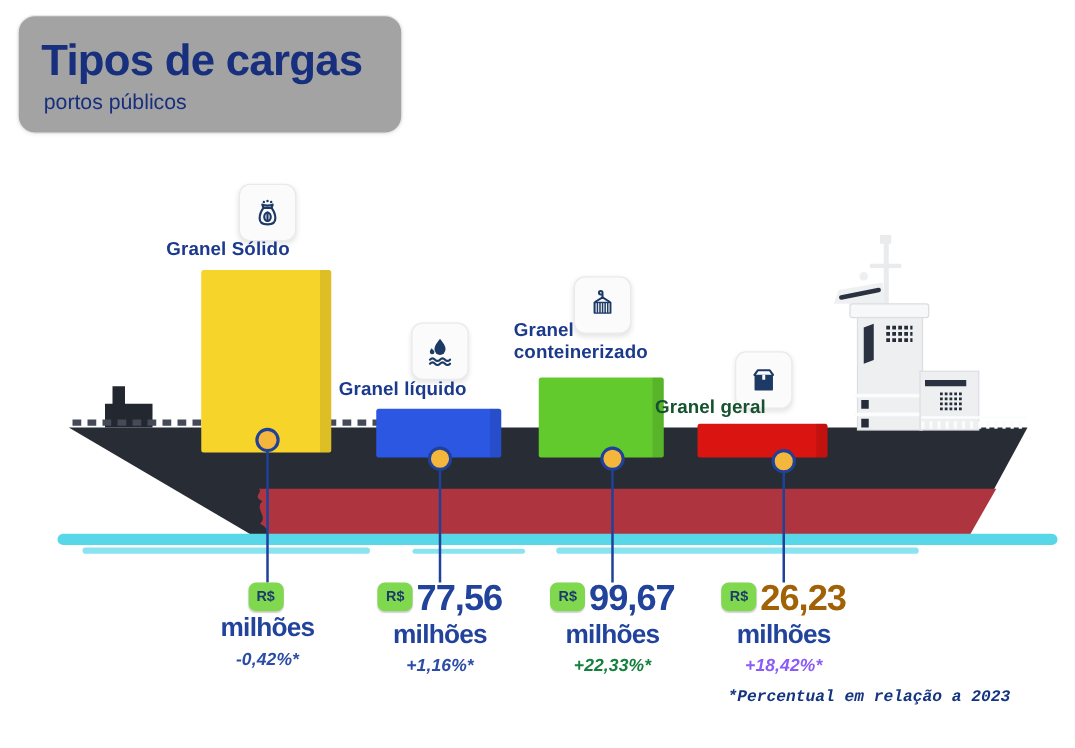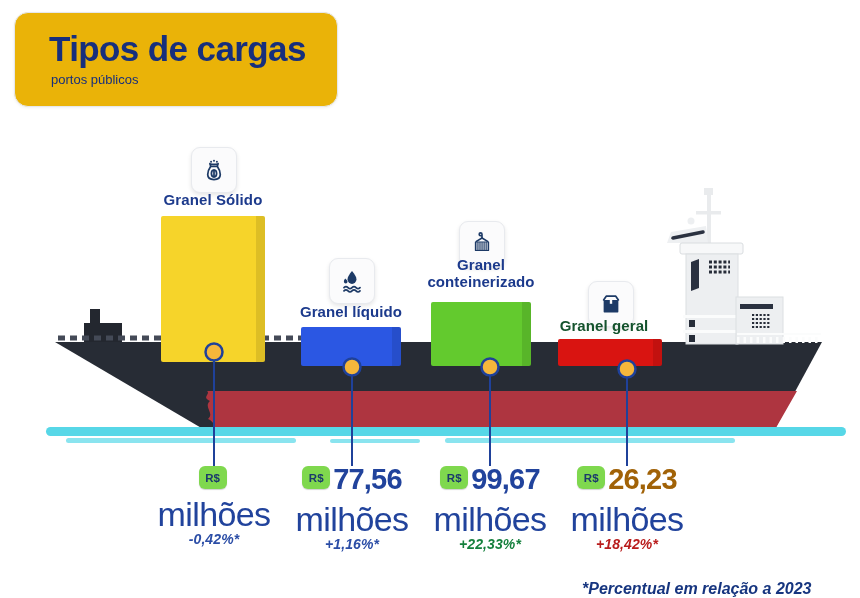--- a/index.html
+++ b/index.html
@@ -1,38 +1,38 @@
 <!DOCTYPE html>
 <html><head>
 <meta charset="utf-8">
 <style>
   html,body{margin:0;padding:0;background:#fff;}
   .stage{position:relative;width:860px;height:598px;background:#ffffff;overflow:hidden;
          font-family:"Liberation Sans", sans-serif;}
-  .title-card{position:absolute;left:14px;top:12px;width:306px;height:93px;background:#eab308;
-              border:1px solid #e6e8ec;border-radius:14px;box-shadow:0 1px 3px rgba(0,0,0,.06);padding-left:16px;}
+  .title-card{position:absolute;left:14px;top:12px;width:306px;height:93px;background:#a3a3a3;
+              border:1px solid #e6e8ec;border-radius:14px;box-shadow:0 1px 3px rgba(0,0,0,.06);}
   .title-card h1{margin:16px 0 0 18px;font-size:35px;font-weight:800;letter-spacing:-0.6px;}
-  .title-card .subtitle{margin:3px 0 0 20px;font-size:13px;font-weight:400;}
+  .title-card .subtitle{margin:3px 0 0 20px;font-size:17px;font-weight:400;}
   svg.scene,svg.overlay{position:absolute;left:0;top:0;width:860px;height:598px;}
   svg.scene{z-index:1;}
   svg.overlay{z-index:3;}
   .cargo{position:absolute;z-index:2;border-radius:2px;}
   .cargo::after{content:'';position:absolute;right:0;top:0;width:9%;height:100%;
                 background:rgba(0,0,0,.10);border-radius:0 2px 2px 0;}
   .icard{position:absolute;z-index:4;width:44px;height:44px;background:#fbfbfc;border:1px solid #e8eaee;
          border-radius:9px;box-shadow:0 2px 4px rgba(0,0,0,.10);display:flex;align-items:center;justify-content:center;}
-  .clabel{position:absolute;z-index:4;font-size:15px;font-weight:800;text-align:center;line-height:17px;letter-spacing:.1px;}
+  .clabel{position:absolute;z-index:4;font-size:15px;font-weight:800;line-height:17px;letter-spacing:.1px;}
   .vgroup{position:absolute;z-index:4;top:464px;width:150px;display:flex;flex-direction:column;align-items:center;}
   .vrow{display:flex;align-items:flex-start;}
   .badge{width:28px;height:23px;border-radius:6px;display:flex;align-items:center;justify-content:center;
          font-size:11.5px;font-weight:800;color:#1b3a6b;margin:2px 3px 0 0;box-shadow:0 1px 1px rgba(0,0,0,.18);}
   .val{font-size:29px;font-weight:800;letter-spacing:-0.8px;line-height:30px;}
-  .unit{font-size:34px;font-weight:400;letter-spacing:-0.6px;line-height:27px;margin-top:12px;}
+  .unit{font-size:21px;font-weight:700;letter-spacing:-0.6px;line-height:27px;margin-top:0px;}
   .chg{font-size:14px;font-weight:800;font-style:italic;margin-top:3px;letter-spacing:.1px;text-align:right;}
-  .footnote{position:absolute;z-index:4;left:582px;top:580px;font-size:16px;font-weight:800;font-style:italic;}
+  .footnote{position:absolute;z-index:4;left:582px;top:550px;font-size:13px;font-weight:800;font-style:italic;font-family:Liberation Mono, monospace;}
 </style>
 </head>
 <body>
 
 <div class="stage">
 
   <svg class="scene" viewBox="0 0 860 598" aria-hidden="true">
 
     <path d="M55,342 H822 L771,436 H215 Z" fill="#272c35"></path>
     <path d="M207,391 H797 L773,433 H219 C212,429 217,423 208,419 C215,413 203,407 210,401 C201,397 211,394 207,391 Z" fill="#ae3540"></path>
@@ -155,18 +155,18 @@
     </div>
     <div class="unit" style="color: rgb(33, 67, 156);">milhões</div>
     <div class="chg" style="color: #15803d;">+22,33%*</div>
   </div>
   <div class="vgroup" style="left:552px">
     <div class="vrow">
       <span class="badge" style="background: rgb(127, 216, 78);">R$</span>
       <span class="val" style="color: #a16207;">26,23</span>
     </div>
     <div class="unit" style="color: rgb(33, 67, 156);">milhões</div>
-    <div class="chg" style="color: #b91c1c;">+18,42%*</div>
+    <div class="chg" style="color: #8b5cf6;">+18,42%*</div>
   </div>
 
   <div class="footnote" style="color: rgb(22, 53, 127);">*Percentual em relação a 2023</div>
 
 </div>
 
 </body></html>

